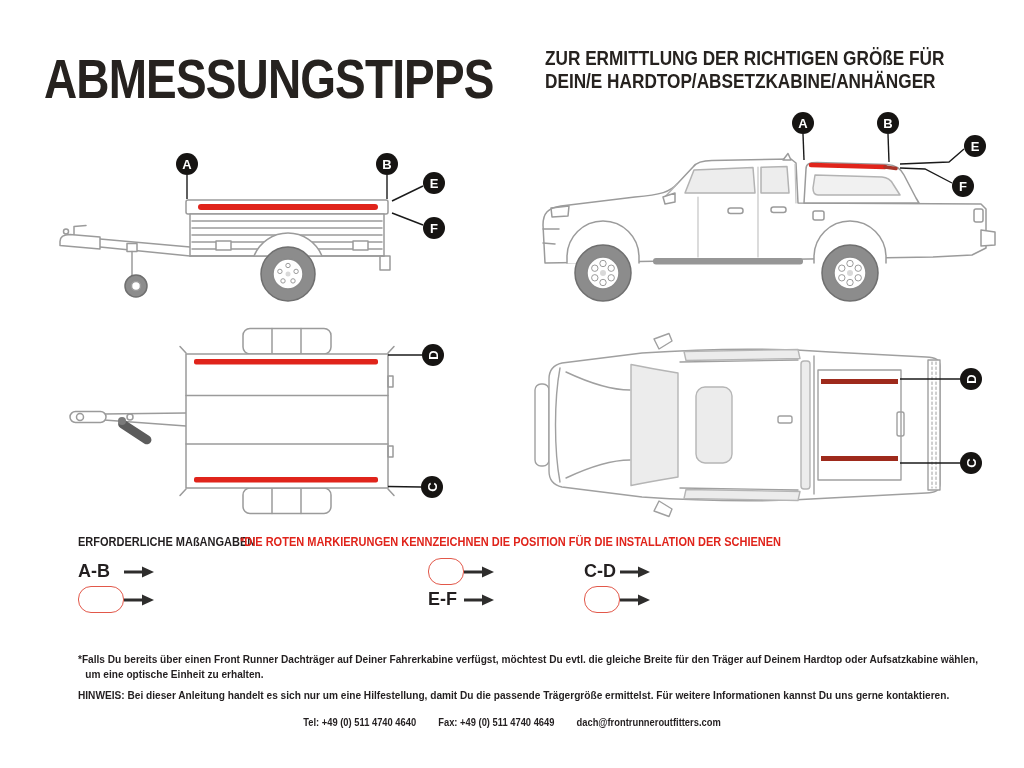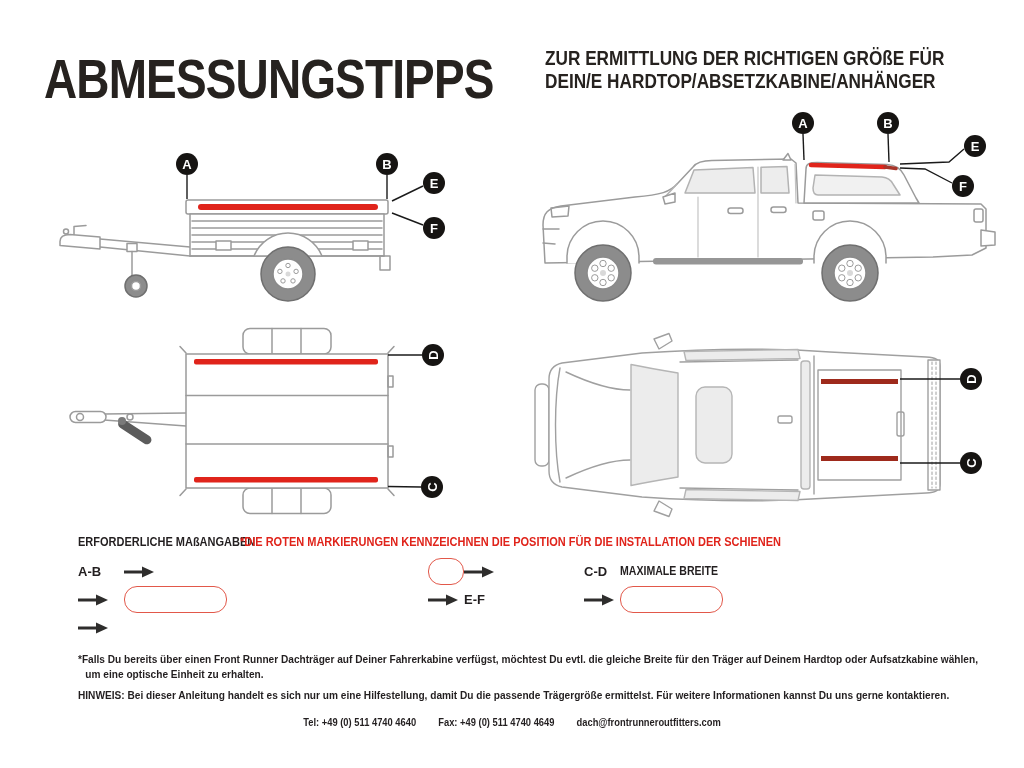--- a/index.html
+++ b/index.html
@@ -11,21 +11,21 @@
   .subtitle{left:545px;top:47px;font-size:20px;font-weight:bold;line-height:1.13;
             transform:scaleX(0.86);transform-origin:0 0;white-space:pre-line;color:#26221f;}
   svg text.badge{font-family:"Liberation Sans",sans-serif;font-weight:bold;font-size:13px;fill:#fff;}
   .m-heading{left:78px;top:535px;font-size:12.5px;font-weight:bold;transform:scaleX(0.88);
              transform-origin:0 0;white-space:nowrap;}
   .m-rednote{left:240px;top:535px;font-size:12.5px;font-weight:bold;color:#e0241b;
              transform:scaleX(0.88);transform-origin:0 0;white-space:nowrap;}
   .rows{left:78px;top:558px;width:920px;display:grid;
         grid-template-columns:46px 304px 36px 120px 36px 378px;row-gap:1px;align-items:center;}
   .rows>div{min-height:27px;display:flex;align-items:center;}
-  .rkey{font-size:13px;font-weight:bold;}
+  .rkey{font-size:18px;font-weight:bold;}
   .condtxt{display:inline-block;transform:scaleX(0.88);transform-origin:0 50%;
            font-size:12px;font-weight:bold;white-space:pre-line;line-height:1.2;}
   .pill{width:101px;height:25px;border:1.6px solid #e2584a;border-radius:13px;background:#fff;}
   .arrowcell svg{display:block;}
   .footnote{left:78px;top:652px;font-size:11px;font-weight:bold;line-height:1.32;
             transform:scaleX(0.92);transform-origin:0 0;white-space:nowrap;}
   .footnote .l2{padding-left:8px;}
   .hinweis{left:78px;top:689px;font-size:11px;font-weight:bold;transform:scaleX(0.92);
            transform-origin:0 0;white-space:nowrap;}
   .contact{left:0;right:0;top:716px;display:flex;justify-content:center;gap:26px;
@@ -271,23 +271,20 @@
         <div class="pill"></div>
       </div>
     <div class="arrowcell">
       <svg width="30" height="12" viewBox="0 0 30 12">
           <line x1="0" y1="6" x2="19" y2="6" stroke="#2e2d2c" stroke-width="3"></line>
           <polygon points="18,0.5 30,6 18,11.5" fill="#2e2d2c"></polygon>
         </svg>
     </div>
 
     <div class="rkey">C-D</div>
-    <div>
-        <span class="condtxt">MAXIMALE BREITE</span>
-      </div>
     <div class="arrowcell">
       <svg width="30" height="12" viewBox="0 0 30 12">
           <line x1="0" y1="6" x2="19" y2="6" stroke="#2e2d2c" stroke-width="3"></line>
           <polygon points="18,0.5 30,6 18,11.5" fill="#2e2d2c"></polygon>
         </svg>
     </div>
     <div>
         <div class="pill"></div>
       </div>
     <div class="arrowcell">

